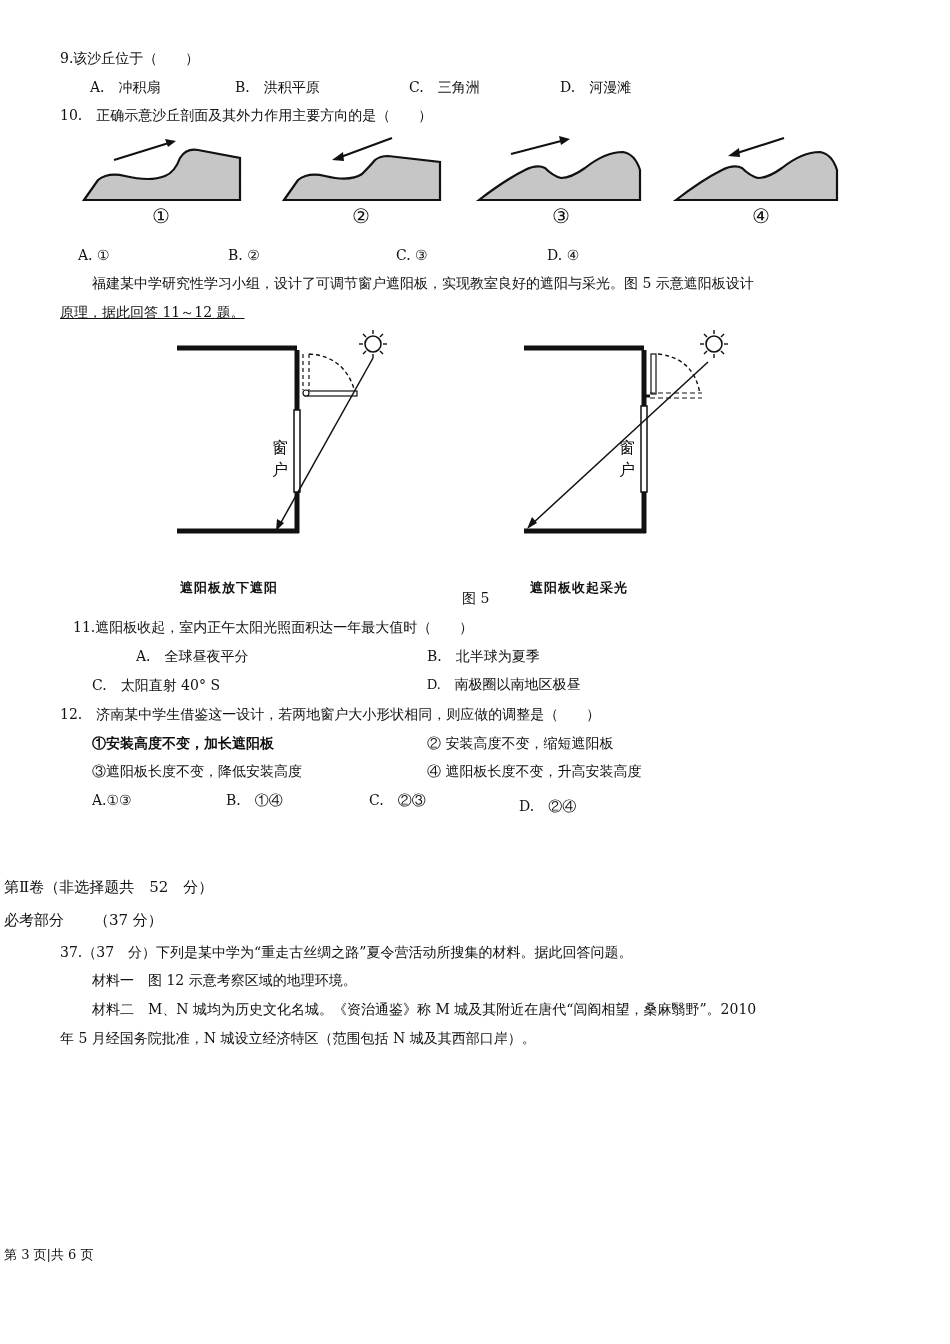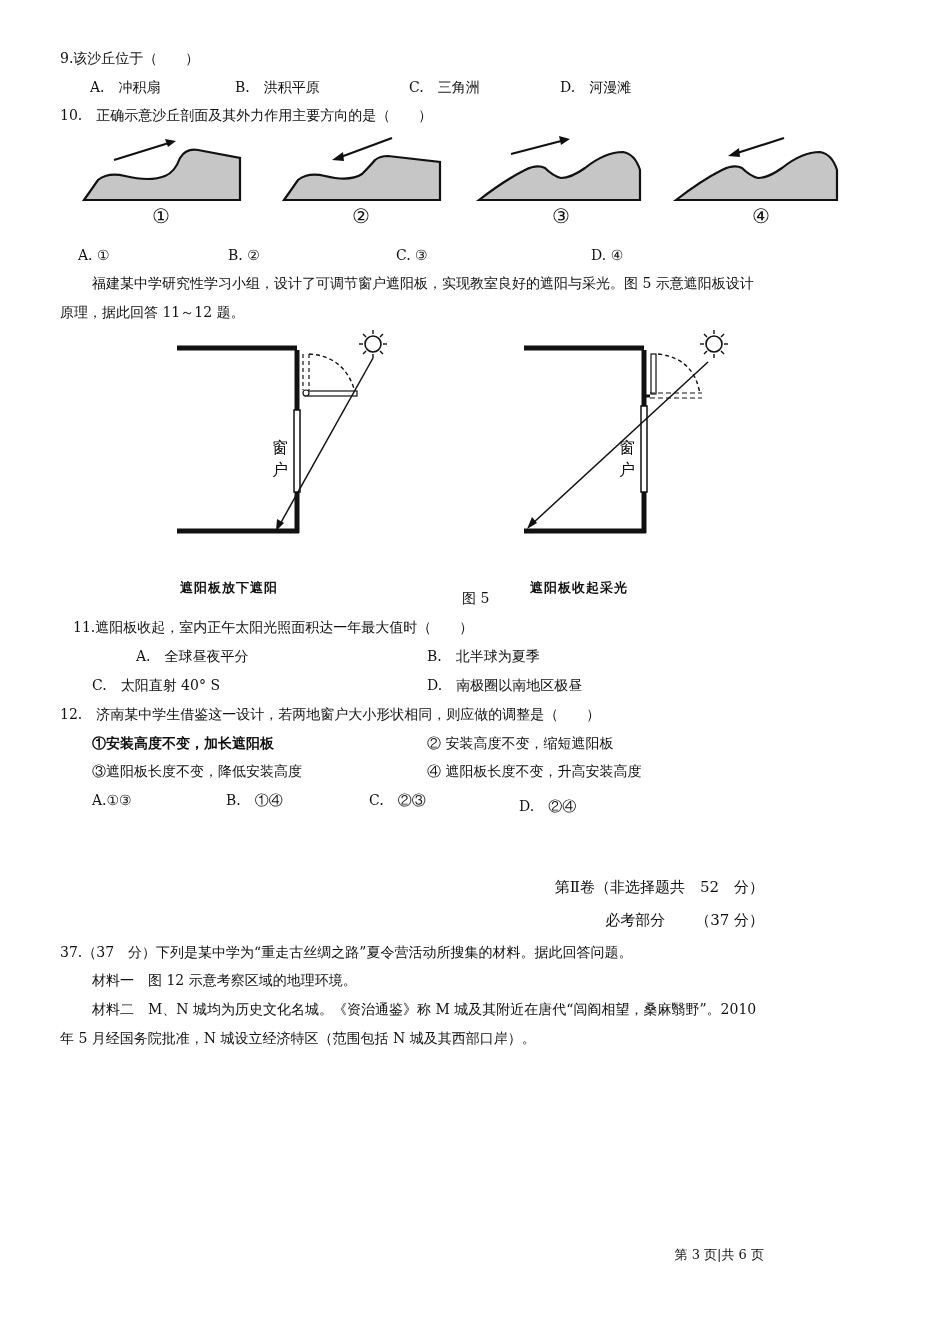--- a/index.html
+++ b/index.html
@@ -5,21 +5,21 @@
   html, body { margin: 0; padding: 0; background: #ffffff; }
   body {
     width: 950px; height: 1344px; position: relative; overflow: hidden;
     font-family: "DejaVu Serif", "Liberation Serif", serif;
     color: #111; font-size: 14px;
   }
   .abs { position: absolute; white-space: nowrap; }
   .line { position: absolute; left: 60px; white-space: nowrap; font-size: 14px; line-height: 20px; }
   .opt { position: absolute; white-space: nowrap; font-size: 14px; line-height: 20px; }
   .fig-caption { position: absolute; font-size: 13px; font-weight: bold; letter-spacing: 1px; font-family: "DejaVu Sans", sans-serif; margin-top: 22px; }
-  .center { position: absolute; left: 12px; width: 752px; text-align: right; font-size: 15px; line-height: 22px; }
+  .center { position: absolute; left: 4px; width: 752px; text-align: left; font-size: 15px; line-height: 22px; }
   .circle-label { position: absolute; font-size: 20px; line-height: 22px; }
   svg { position: absolute; overflow: visible; }
 </style>
 </head>
 <body>
 
 <div class="line" style="top:48px;">9.该沙丘位于（　　）</div>
 <div class="opt" style="left:90px; top:77px;">A.　冲积扇</div>
 <div class="opt" style="left:235px; top:77px;">B.　洪积平原</div>
 <div class="opt" style="left:409px; top:77px;">C.　三角洲</div>
@@ -51,24 +51,24 @@
 <svg style="left:672px; top:130px;" width="170" height="80" viewBox="0 0 170 80">
   <path d="M4,70 Q30,50 50,40 Q62,34 70,38 Q78,46 86,48 Q96,48 110,38 Q130,22 148,22 Q160,24 165,40 L165,70 Z" fill="#c6c6c6" stroke="#111" stroke-width="2.2"></path>
   <line x1="112" y1="8" x2="62" y2="24" stroke="#111" stroke-width="2.2"></line>
   <polygon points="56,26 67,18 68,27" fill="#111"></polygon>
 </svg>
 <div class="circle-label" style="left:752px; top:205px;">④</div>
 
 <div class="opt" style="left:78px; top:245px;">A. ①</div>
 <div class="opt" style="left:228px; top:245px;">B. ②</div>
 <div class="opt" style="left:396px; top:245px;">C. ③</div>
-<div class="opt" style="left:547px; top:245px;margin-left:44px;">D. ④</div>
+<div class="opt" style="left:547px; top:245px;">D. ④</div>
 
 <div class="line" style="left:92px; top:273px;">福建某中学研究性学习小组，设计了可调节窗户遮阳板，实现教室良好的遮阳与采光。图 5 示意遮阳板设计</div>
-<div class="line" style="top:302px;">原理，据此回答 11～12 题。</div>
+<div class="line" style="top:302px;text-decoration:underline;">原理，据此回答 11～12 题。</div>
 
 <svg style="left:175px; top:330px;" width="230" height="210" viewBox="0 0 230 210">
 
   <line x1="2" y1="18" x2="122" y2="18" stroke="#111" stroke-width="5"></line>
 
   <line x1="122" y1="20" x2="122" y2="80" stroke="#111" stroke-width="5"></line>
 
   <rect x="119" y="80" width="6" height="82" fill="#fff" stroke="#111" stroke-width="1.5"></rect>
 
   <line x1="122" y1="162" x2="122" y2="203" stroke="#111" stroke-width="5"></line>
@@ -139,21 +139,21 @@
 <div class="abs" style="left:619px; top:438px; font-size:16px;">窗</div>
 <div class="abs" style="left:619px; top:460px; font-size:16px;">户</div>
 <div class="fig-caption" style="left:530px; top:557px;text-align:center;">遮阳板收起采光</div>
 
 <div class="abs" style="left:462px; top:590px; font-size:14px;">图 5</div>
 
 <div class="line" style="top:617px;margin-left:13px;">11.遮阳板收起，室内正午太阳光照面积达一年最大值时（　　）</div>
 <div class="opt" style="left:92px; top:646px;margin-left:44px;">A.　全球昼夜平分</div>
 <div class="opt" style="left:427px; top:646px;">B.　北半球为夏季</div>
 <div class="opt" style="left:92px; top:675px;">C.　太阳直射 40° S</div>
-<div class="opt" style="left:427px; top:675px;">D.　南极圈以南地区极昼</div>
+<div class="opt" style="left:427px; top:675px;font-family:Liberation Serif, serif;">D.　南极圈以南地区极昼</div>
 
 <div class="line" style="top:704px;">12.　济南某中学生借鉴这一设计，若两地窗户大小形状相同，则应做的调整是（　　）</div>
 <div class="opt" style="left:92px; top:733px;font-weight:bold;">①安装高度不变，加长遮阳板</div>
 <div class="opt" style="left:427px; top:733px;">② 安装高度不变，缩短遮阳板</div>
 <div class="opt" style="left:92px; top:761px;">③遮阳板长度不变，降低安装高度</div>
 <div class="opt" style="left:427px; top:761px;">④ 遮阳板长度不变，升高安装高度</div>
 <div class="opt" style="left:92px; top:790px;">A.①③</div>
 <div class="opt" style="left:226px; top:790px;">B.　①④</div>
 <div class="opt" style="left:369px; top:790px;">C.　②③</div>
 <div class="opt" style="left:519px; top:796px;">D.　②④</div>

